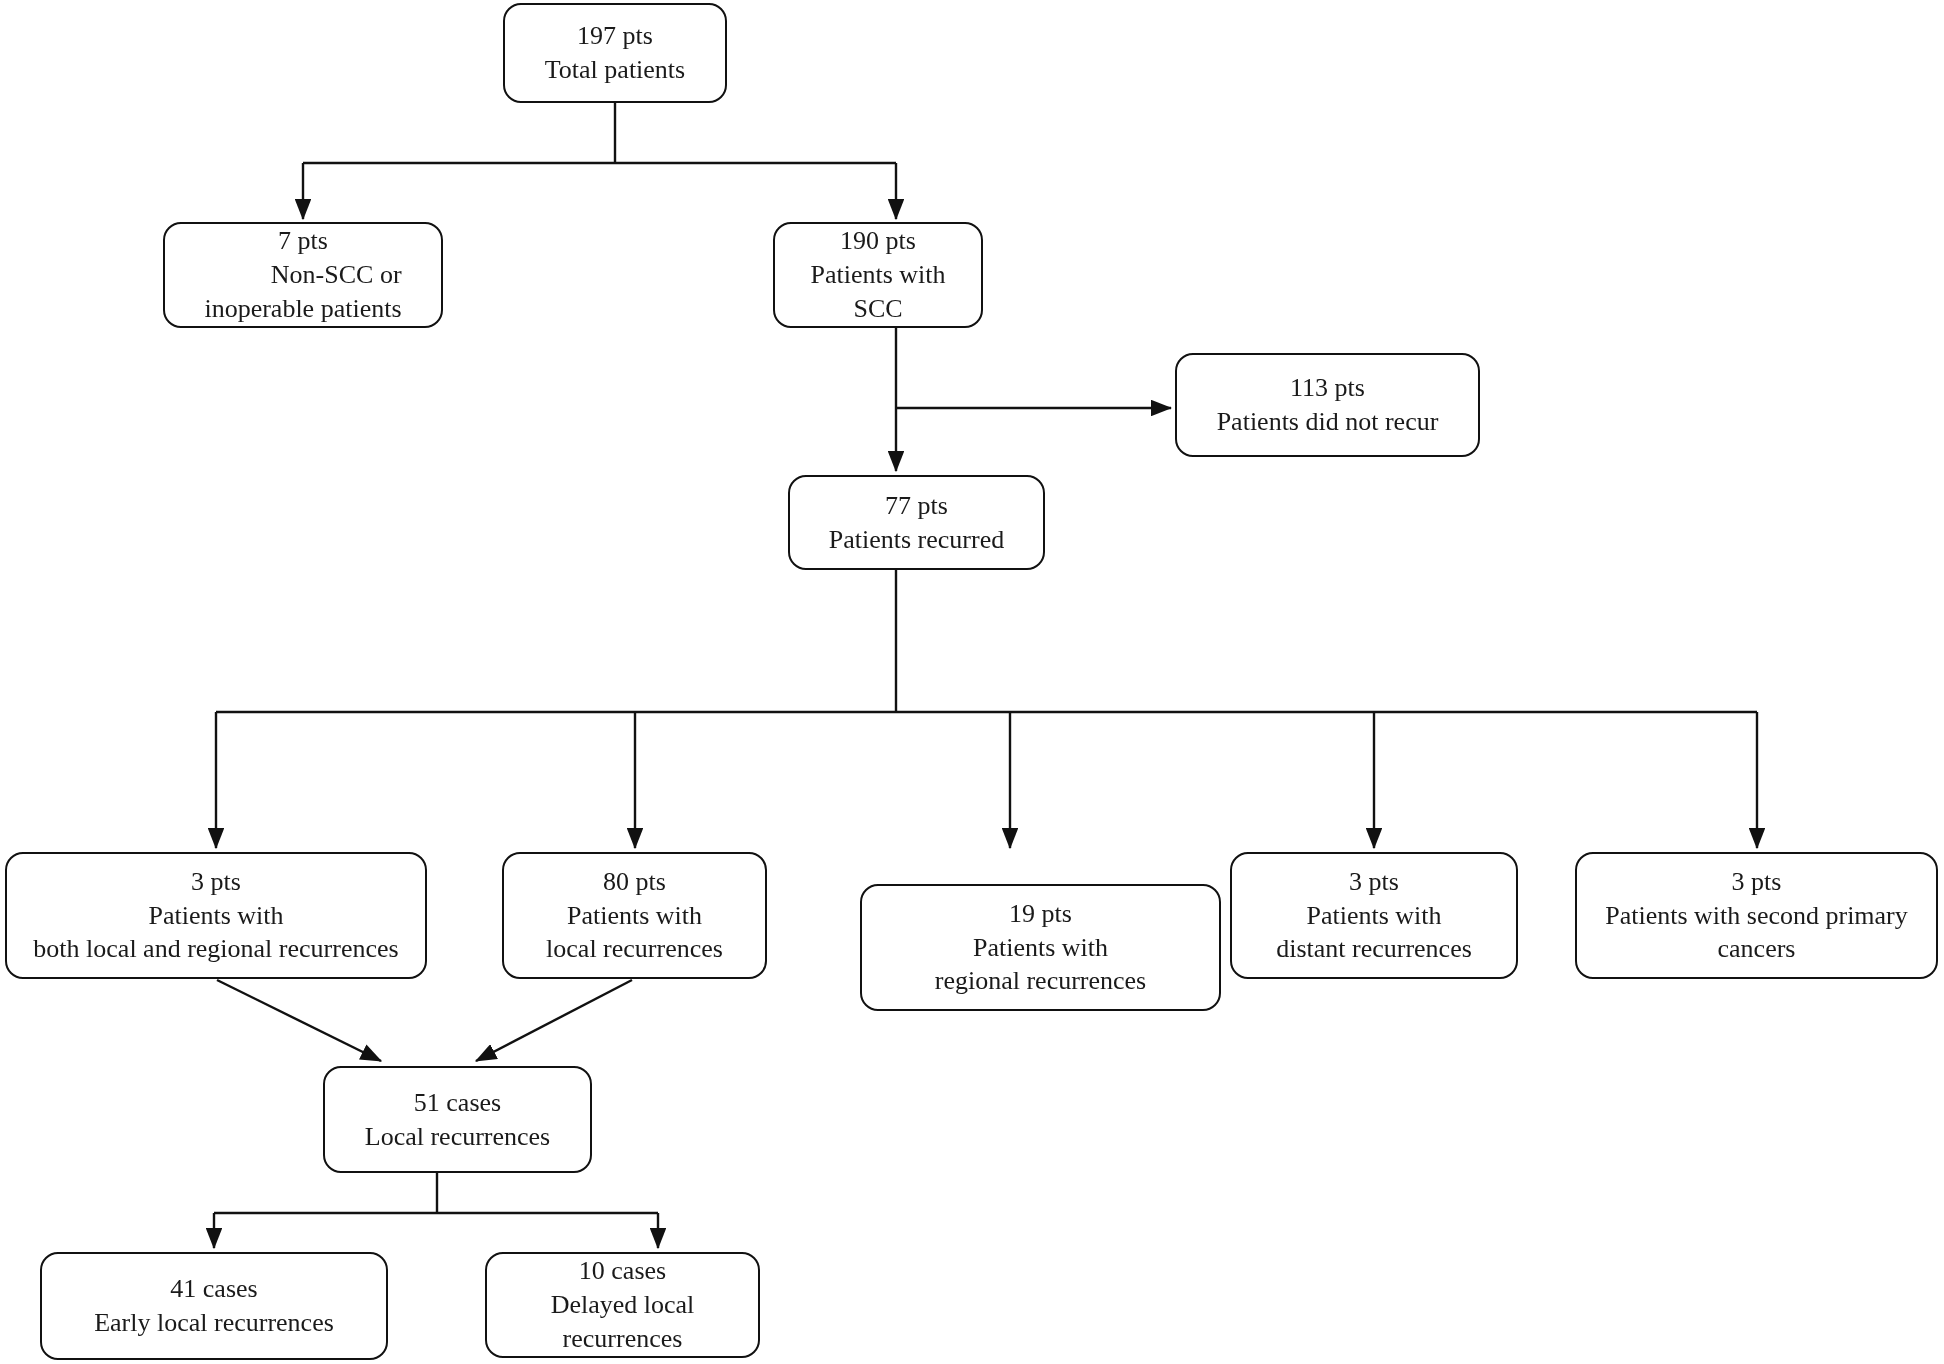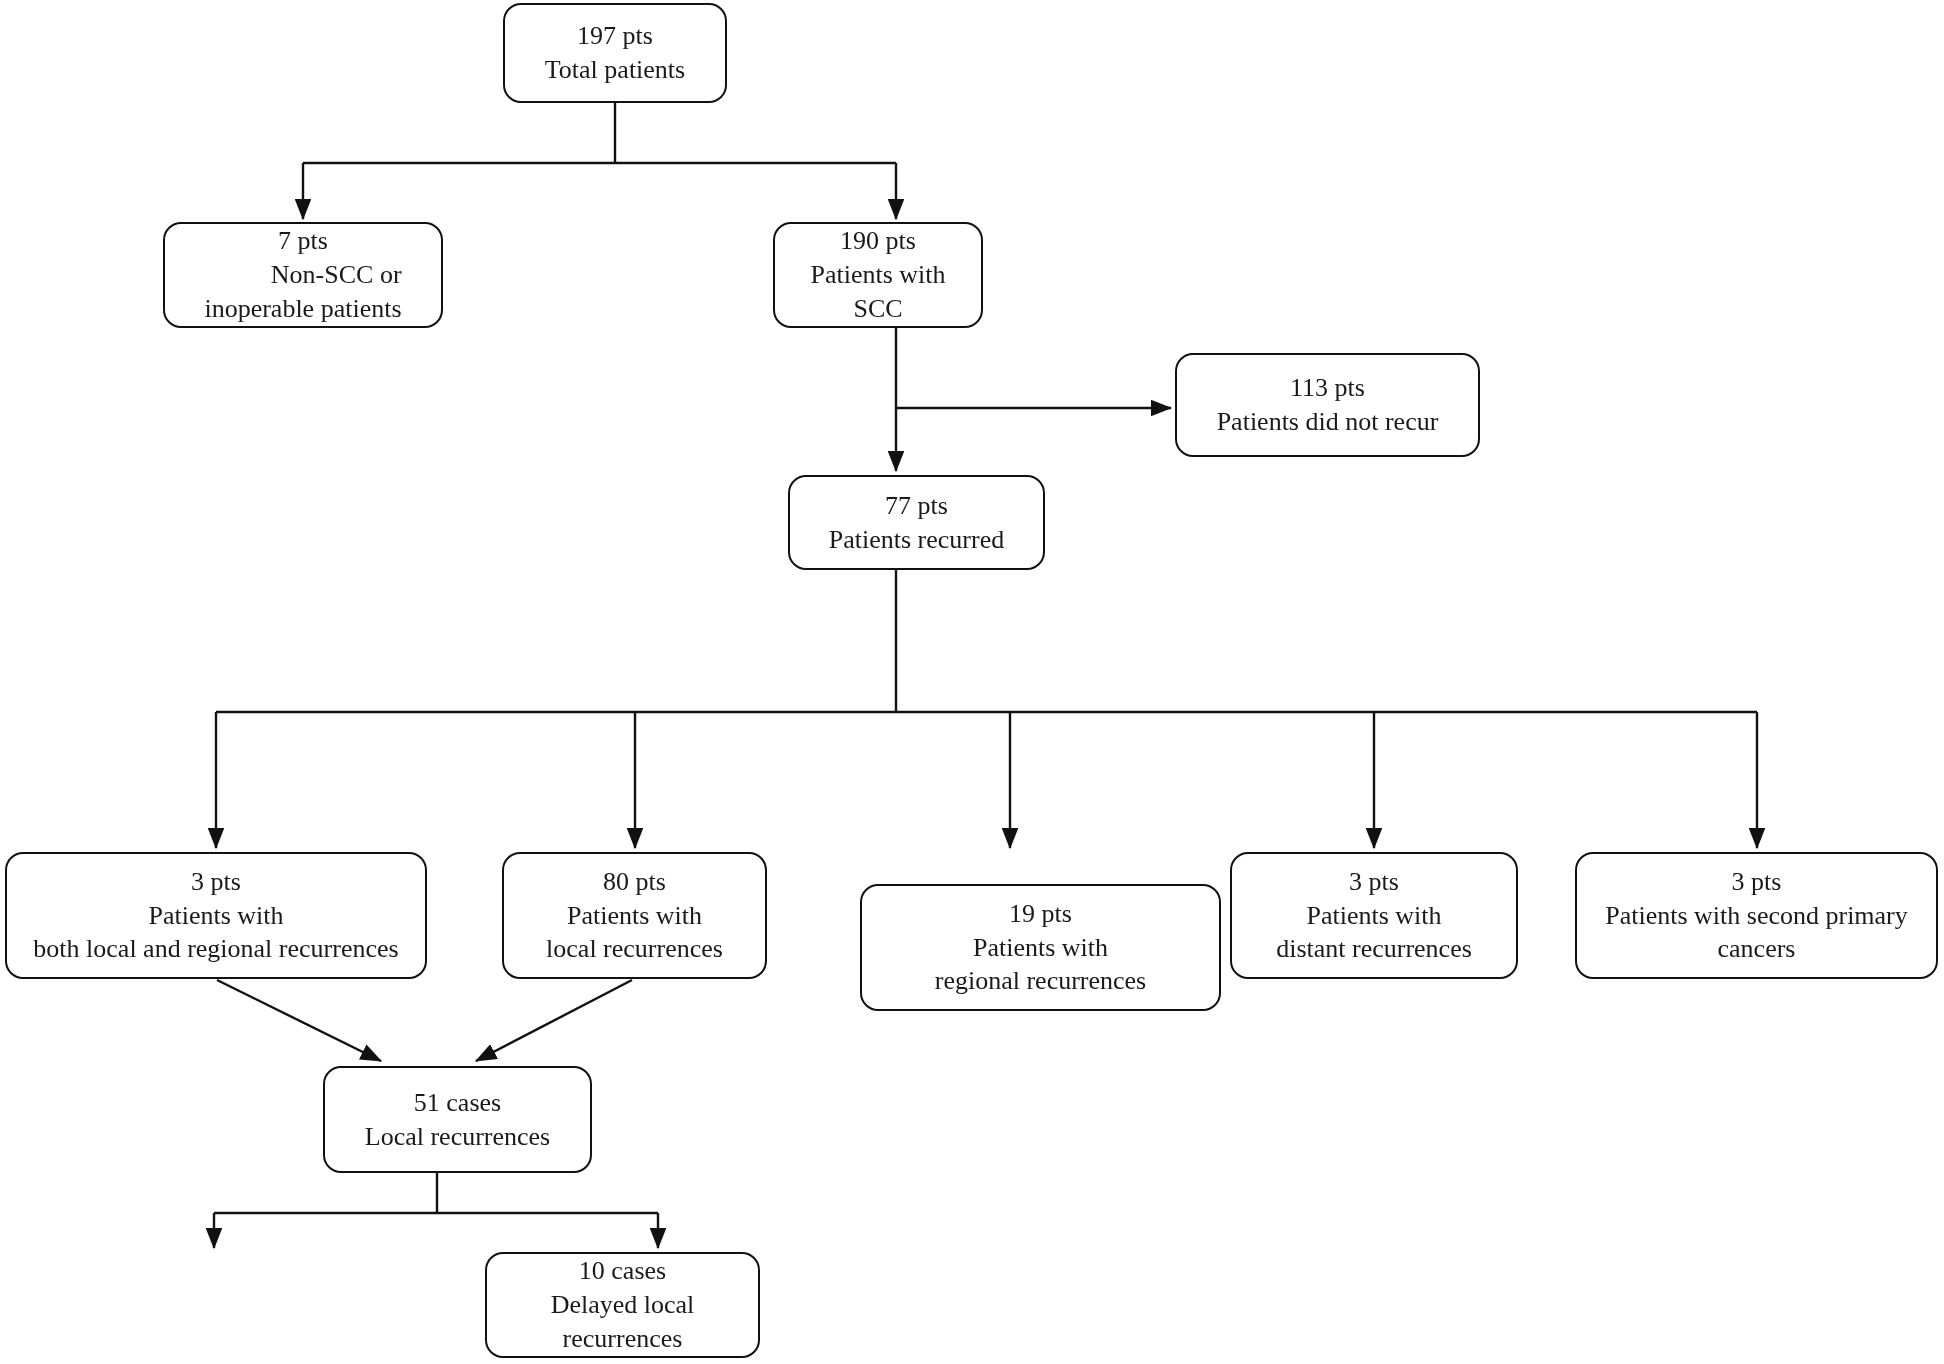--- a/index.html
+++ b/index.html
@@ -131,19 +131,23 @@
     <span class="count">3 pts</span>
     <span class="label">Patients with second primary
 cancers</span>
   </div>
 
   <div class="node" style="left:303px; top:1066px; width:269px; height:107px;margin-left:20px;">
     <span class="count">51 cases</span>
     <span class="label">Local recurrences</span>
   </div>
 
+  <div class="node" style="left:40px; top:1252px; width:348px; height:108px;">
+    <span class="count">41 cases</span>
+    <span class="label">Early local recurrences</span>
+  </div>
 
   <div class="node" style="left:485px; top:1252px; width:275px; height:106px;">
     <span class="count">10 cases</span>
     <span class="label">Delayed local recurrences</span>
   </div>
 
 </div>
 
 </body></html>

